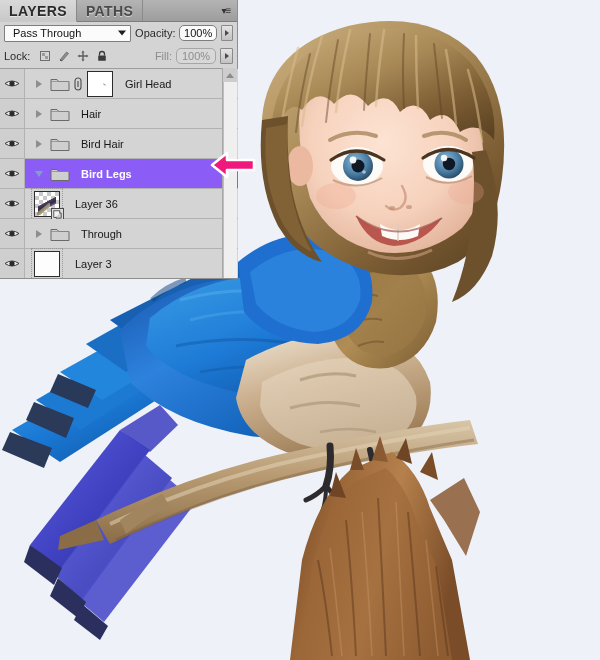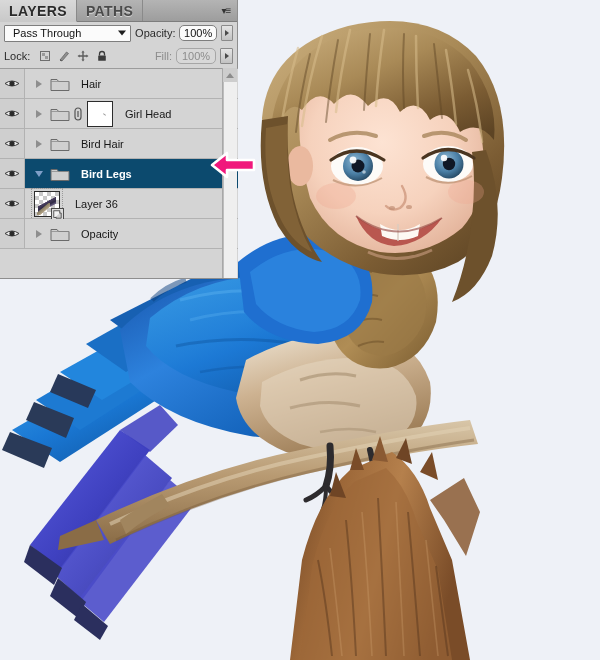--- a/index.html
+++ b/index.html
@@ -198,21 +198,21 @@
     position: relative;
     display: flex;
     align-items: center;
     height: 30px;
     border-bottom: 1px solid #b2b2b2;
     box-sizing: border-box;
     background: #d4d4d4;
     cursor: pointer;
   }
   .layer-row.selected {
-    background: #0c4a6e;
+    background: #8b5cf6;
   }
   .layer-row.selected .layer-name { color: #ffffff; font-weight: bold; }
 
   .eye-cell {
     width: 24px;
     height: 100%;
     display: flex;
     align-items: center;
     justify-content: center;
     border-right: 1px solid #b2b2b2;
@@ -721,47 +721,47 @@
       </div>
       <div class="twisty">
         <span class="tri-right"></span>
       </div>
       <div class="folder-ico">
         <svg width="20" height="16" viewBox="0 0 20 16">
           <path d="M1 3.5 h6 l1.6 2 h10.4 v9 h-18 Z" fill="#cfcfcf" stroke="#6a6a6a" stroke-width="1"></path>
           <path d="M1 5.5 h18" stroke="#8d8d8d" stroke-width=".8"></path>
         </svg>
       </div>
-      <span class="layer-name">Hair</span>
+      <div class="link-ico">
+        <svg width="10" height="14" viewBox="0 0 10 14">
+          <rect x="2" y="1" width="6" height="12" rx="3" fill="none" stroke="#555" stroke-width="1.2"></rect>
+          <path d="M5 4 V10" stroke="#555" stroke-width="1.2"></path>
+        </svg>
+      </div>
+      <div class="thumb mask"></div>
+      <span class="layer-name indent-thumb">Girl Head</span>
     </div>
 
     <div class="layer-row">
       <div class="eye-cell">
         <svg width="16" height="11" viewBox="0 0 16 11">
           <path d="M1 5.5 Q8 0.5 15 5.5 Q8 10.5 1 5.5 Z" fill="#efefef" stroke="#3a3a3a" stroke-width="1"></path>
           <circle cx="8" cy="5.5" r="2.6" fill="#2b2b2b"></circle>
         </svg>
       </div>
       <div class="twisty">
         <span class="tri-right"></span>
       </div>
       <div class="folder-ico">
         <svg width="20" height="16" viewBox="0 0 20 16">
           <path d="M1 3.5 h6 l1.6 2 h10.4 v9 h-18 Z" fill="#cfcfcf" stroke="#6a6a6a" stroke-width="1"></path>
           <path d="M1 5.5 h18" stroke="#8d8d8d" stroke-width=".8"></path>
         </svg>
       </div>
-      <div class="link-ico">
-        <svg width="10" height="14" viewBox="0 0 10 14">
-          <rect x="2" y="1" width="6" height="12" rx="3" fill="none" stroke="#555" stroke-width="1.2"></rect>
-          <path d="M5 4 V10" stroke="#555" stroke-width="1.2"></path>
-        </svg>
-      </div>
-      <div class="thumb mask"></div>
-      <span class="layer-name indent-thumb">Girl Head</span>
+      <span class="layer-name">Hair</span>
     </div>
 
     <div class="layer-row">
       <div class="eye-cell">
         <svg width="16" height="11" viewBox="0 0 16 11">
           <path d="M1 5.5 Q8 0.5 15 5.5 Q8 10.5 1 5.5 Z" fill="#efefef" stroke="#3a3a3a" stroke-width="1"></path>
           <circle cx="8" cy="5.5" r="2.6" fill="#2b2b2b"></circle>
         </svg>
       </div>
       <div class="twisty">
@@ -826,23 +826,35 @@
       </div>
       <div class="twisty">
         <span class="tri-right"></span>
       </div>
       <div class="folder-ico">
         <svg width="20" height="16" viewBox="0 0 20 16">
           <path d="M1 3.5 h6 l1.6 2 h10.4 v9 h-18 Z" fill="#cfcfcf" stroke="#6a6a6a" stroke-width="1"></path>
           <path d="M1 5.5 h18" stroke="#8d8d8d" stroke-width=".8"></path>
         </svg>
       </div>
-      <span class="layer-name">Opacity</span>
-    </div>
-
+      <span class="layer-name">Through</span>
+    </div>
+
+    <div class="layer-row">
+      <div class="eye-cell">
+        <svg width="16" height="11" viewBox="0 0 16 11">
+          <path d="M1 5.5 Q8 0.5 15 5.5 Q8 10.5 1 5.5 Z" fill="#efefef" stroke="#3a3a3a" stroke-width="1"></path>
+          <circle cx="8" cy="5.5" r="2.6" fill="#2b2b2b"></circle>
+        </svg>
+      </div>
+      <div class="thumb-outer-sel">
+        <div class="thumb blank"></div>
+      </div>
+      <span class="layer-name indent-thumb">Layer 3</span>
+    </div>
   </div>
 
   <div class="v-scroll">
     <div class="arrow-up">
       <span class="tri"></span>
     </div>
     <div class="track"></div>
   </div>
 </div>
 

